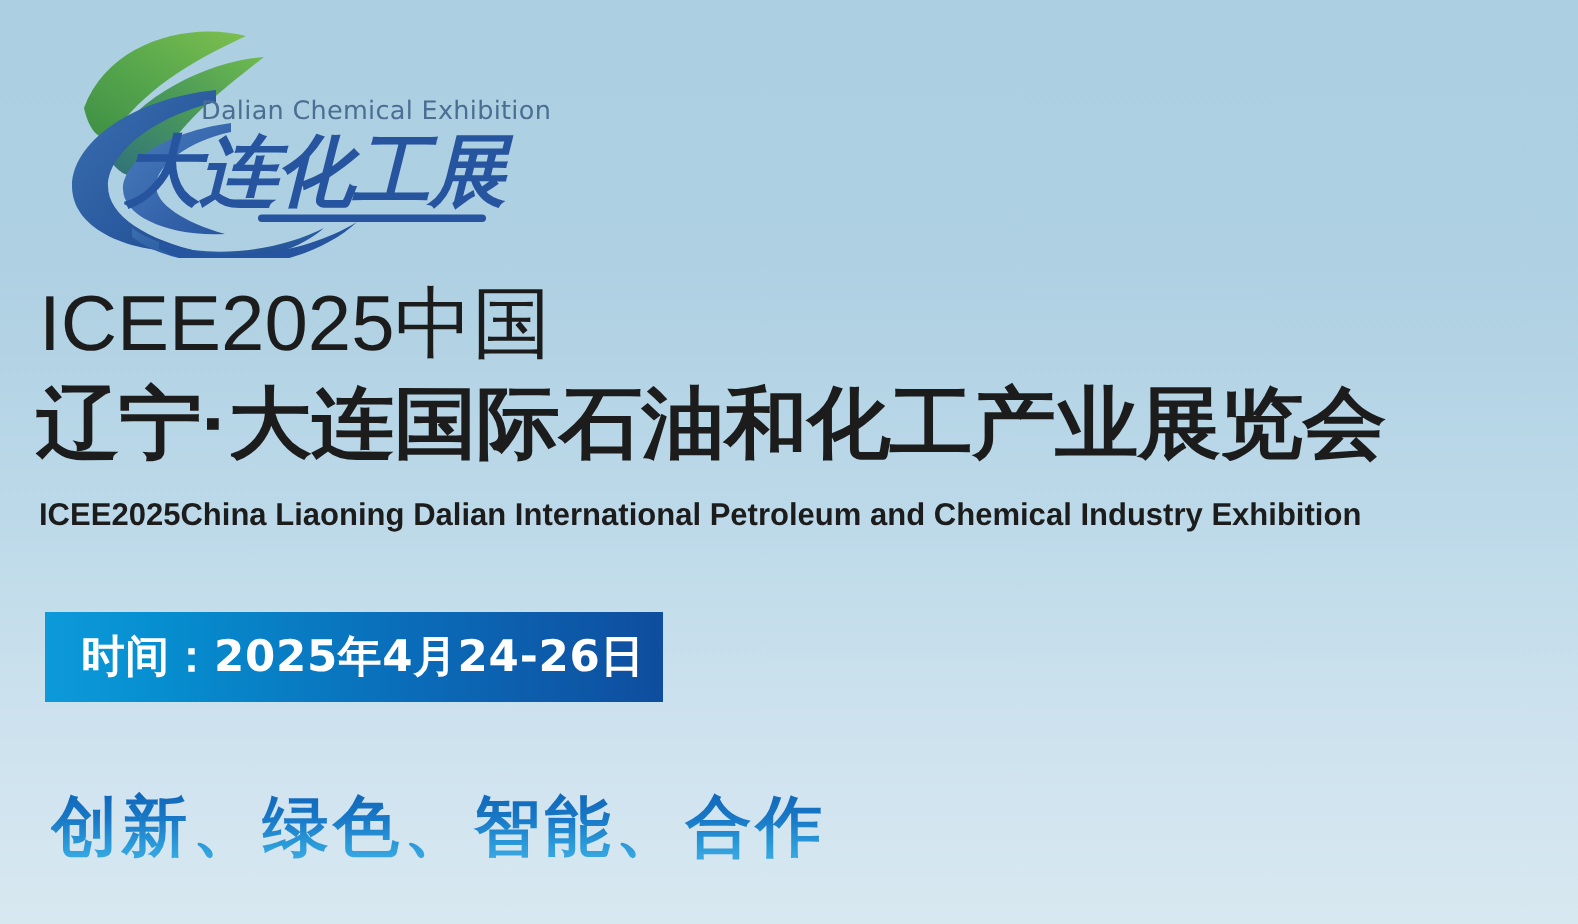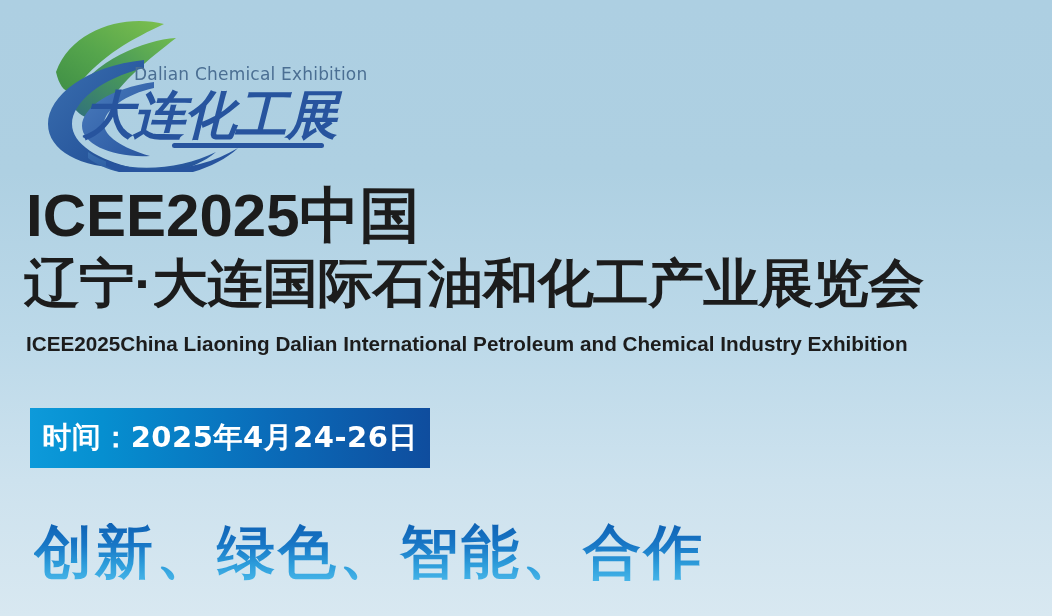--- a/index.html
+++ b/index.html
@@ -63,23 +63,23 @@
     letter-spacing: -1px;
     white-space: nowrap;
     font-family: "DejaVu Sans", "Liberation Sans", sans-serif;
   }
 
   
   #title-line1 {
     position: absolute;
     left: 26px;
     top: 186px;
-    font-size: 60px;
+    font-size: 52px;
     line-height: 60px;
-    font-weight: bold;
+    font-weight: normal;
     color: #1c1c1c;
     letter-spacing: 0px;
     white-space: nowrap;
     font-family: "Liberation Sans", "DejaVu Sans", sans-serif;
   }
   #title-line2 {
     position: absolute;
     left: 24px;
     top: 254px;
     font-size: 52px;
@@ -118,33 +118,34 @@
     font-weight: bold;
     font-size: 29px;
     letter-spacing: 0.5px;
     white-space: nowrap;
     font-family: "DejaVu Sans", "Liberation Sans", sans-serif;
   }
   #badge-date {
     left: 30px;
     width: 400px;
     background: linear-gradient(90deg, #0d9ada 0%, #068fd0 18%, #0a6dba 58%, #0f4d9e 100%);
+    padding-left: 12px;
   }
   #badge-venue {
     left: 483px;
     width: 394px;
     background: linear-gradient(90deg, #00a04b 0%, #16a64c 30%, #5fb945 62%, #9bca3c 100%);
   }
 
   
   #slogan {
     position: absolute;
     left: 34px;
     top: 523px;
-    font-size: 58px;
+    font-size: 44px;
     line-height: 58px;
     font-weight: bold;
     letter-spacing: 3px;
     white-space: nowrap;
     font-family: "DejaVu Sans", "Liberation Sans", sans-serif;
     background: linear-gradient(180deg, #0f62b4 0%, #1877c6 38%, #2d9ddb 72%, #46b4e8 100%);
     -webkit-background-clip: text;
     background-clip: text;
     color: transparent;
     -webkit-text-fill-color: transparent;

